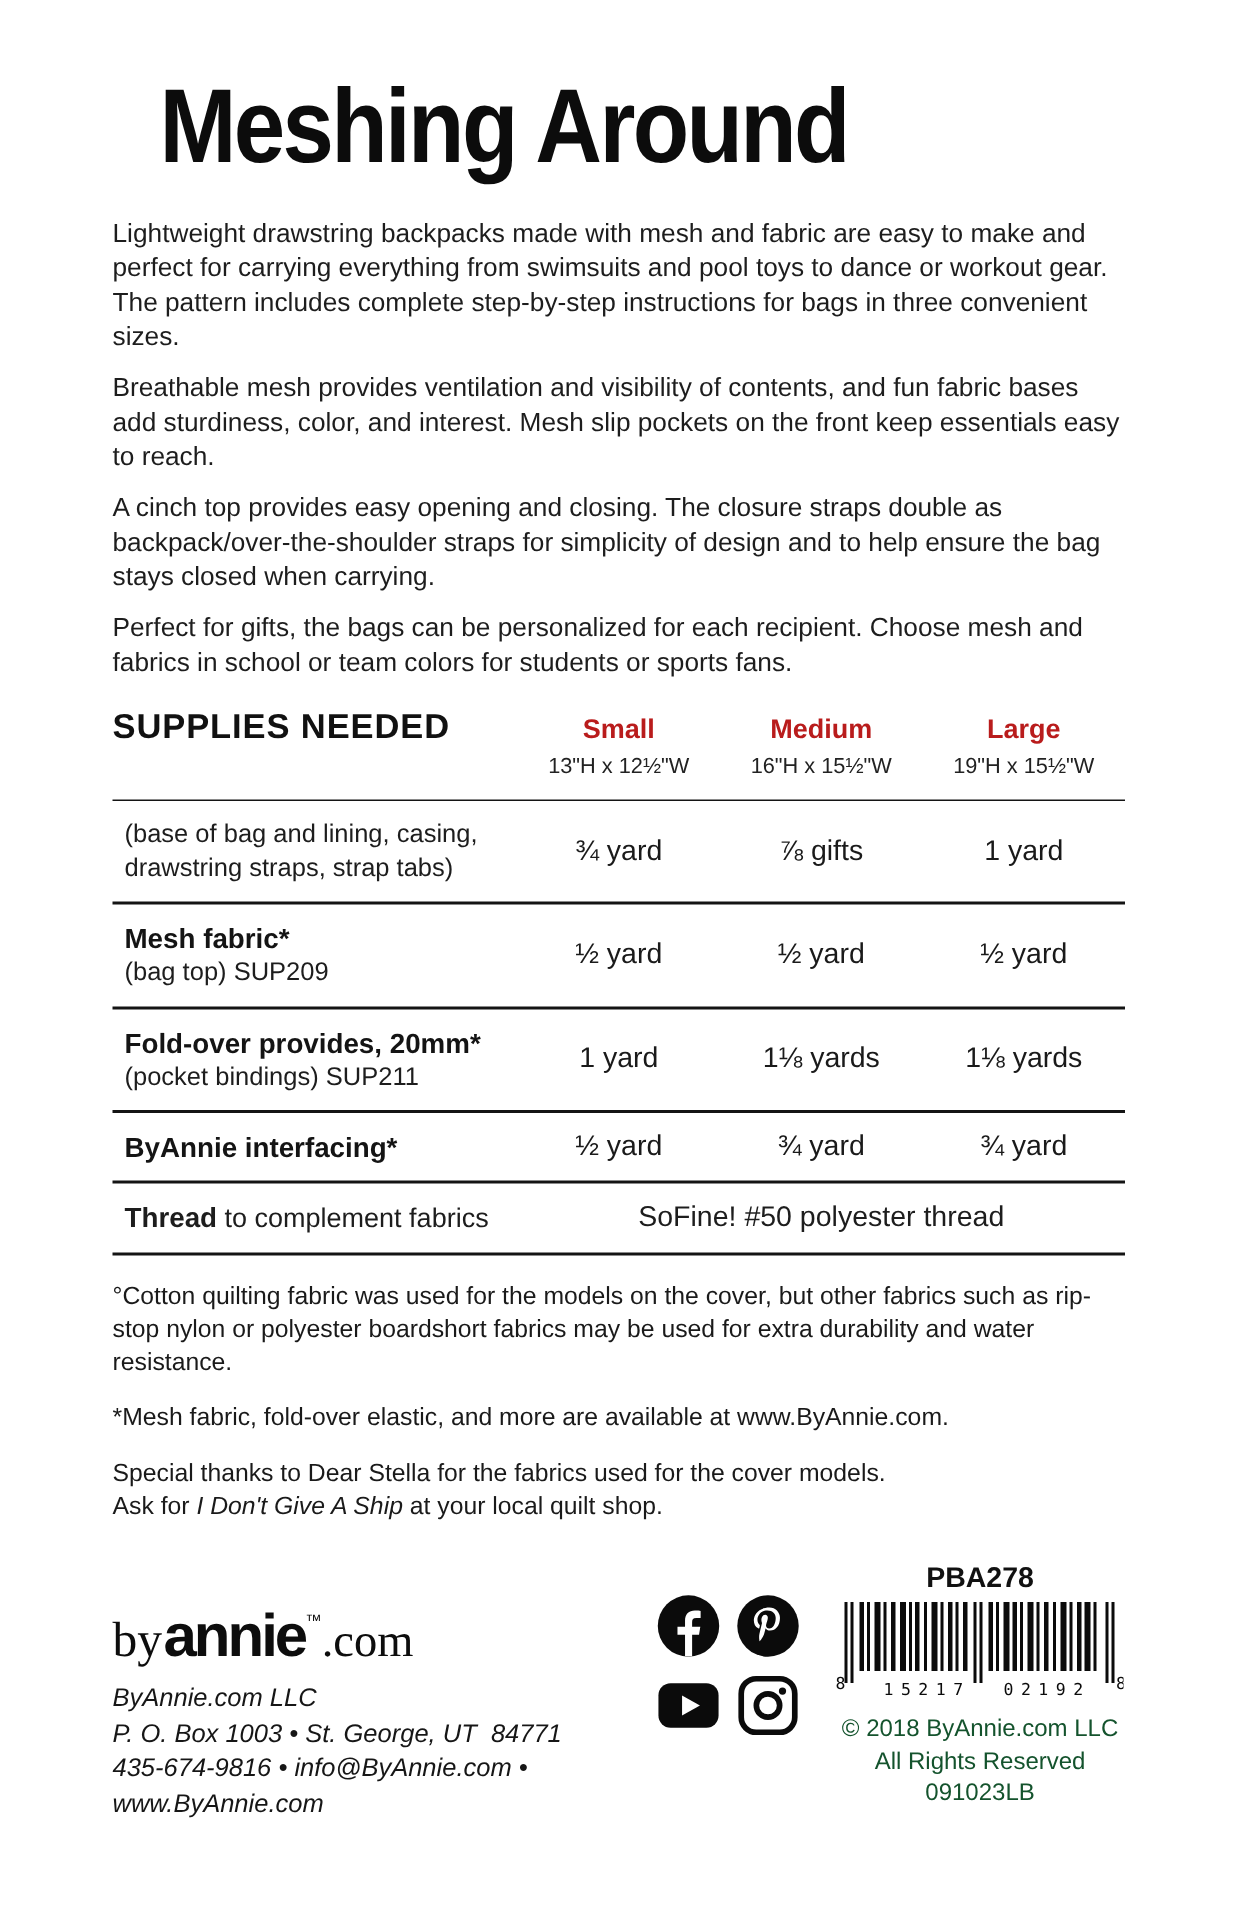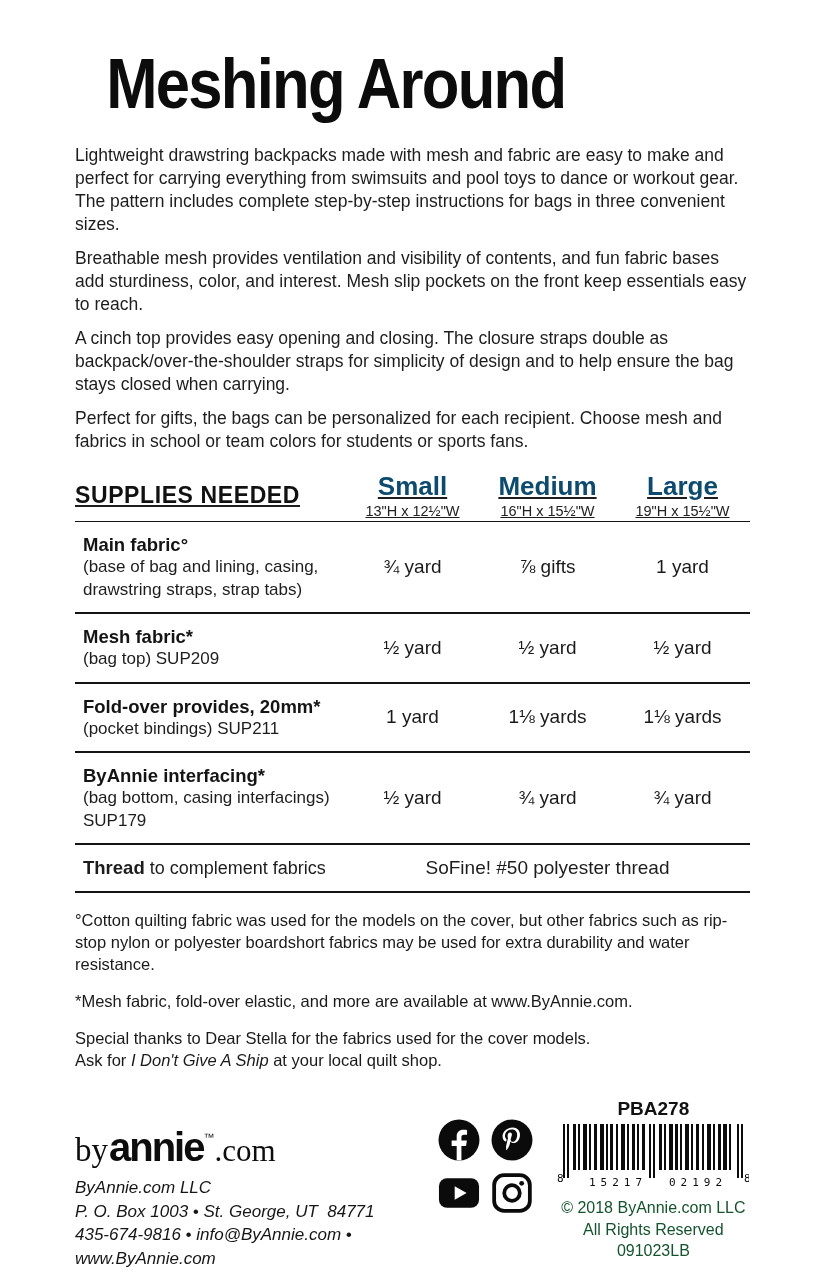--- a/index.html
+++ b/index.html
@@ -21,24 +21,24 @@
     transform: scaleX(0.88); transform-origin: center;
     white-space: nowrap;
   }
 
   
   .intro { margin-top: 18px; }
   .intro p { font-size: 17.5px; line-height: 23px; margin-bottom: 11px; color: #1d1d1d; }
 
   
   .supplies { margin-top: 18px; }
-  .sup-header { display: flex; align-items: center; border-bottom: 1.6px solid #141414; padding-bottom: 2px; text-decoration: underline; }
+  .sup-header { display: flex; align-items: flex-start; border-bottom: 1.6px solid #141414; padding-bottom: 14px; }
   .sup-heading { width: 270px; font-size: 23px; font-weight: bold; letter-spacing: 0.6px; color: #111; }
   .col-head { width: 135px; text-align: center; }
-  .col-name { font-size: 26px; font-weight: bold; color: #0c4a6e; line-height: 30px; }
+  .col-name { font-size: 18px; font-weight: bold; color: #b91c1c; line-height: 30px; }
   .col-dims { font-size: 14.5px; color: #222; margin-top: 2px; }
 
   .sup-row { display: flex; align-items: center; border-bottom: 2px solid #141414; padding: 11px 0; }
   .row-label { width: 270px; padding-left: 8px; padding-right: 14px; }
   .row-title { font-size: 18.5px; font-weight: bold; color: #141414; line-height: 23px; }
   .row-note { font-size: 17px; line-height: 22.5px; color: #1d1d1d; }
   .cell { width: 135px; text-align: center; font-size: 19px; color: #1a1a1a; }
 
   .thread-row { display: flex; align-items: center; border-bottom: 2.5px solid #141414; padding: 12px 0; }
   .thread-label { width: 270px; padding-left: 8px; font-size: 18px; }
@@ -97,21 +97,20 @@
         <div class="col-dims">16"H x 15½"W</div>
       </div>
       <div class="col-head">
         <div class="col-name">Large</div>
         <div class="col-dims">19"H x 15½"W</div>
       </div>
     </div>
 
     <div class="sup-row">
       <div class="row-label">
-        <div class="row-title">Main fabric°</div>
         <div class="row-note">(base of bag and lining, casing, drawstring straps, strap tabs)</div>
       </div>
       <div class="cell">¾ yard</div>
       <div class="cell">⅞ gifts</div>
       <div class="cell">1 yard</div>
     </div>
 
     <div class="sup-row">
       <div class="row-label">
         <div class="row-title">Mesh fabric*</div>
@@ -128,21 +127,20 @@
         <div class="row-note">(pocket bindings) SUP211</div>
       </div>
       <div class="cell">1 yard</div>
       <div class="cell">1⅛ yards</div>
       <div class="cell">1⅛ yards</div>
     </div>
 
     <div class="sup-row">
       <div class="row-label">
         <div class="row-title">ByAnnie interfacing*</div>
-        <div class="row-note">(bag bottom, casing interfacings) SUP179</div>
       </div>
       <div class="cell">½ yard</div>
       <div class="cell">¾ yard</div>
       <div class="cell">¾ yard</div>
     </div>
 
     <div class="thread-row">
       <div class="thread-label"><b>Thread</b><span> to complement fabrics</span></div>
       <div class="thread-value">SoFine! #50 polyester thread</div>
     </div>

